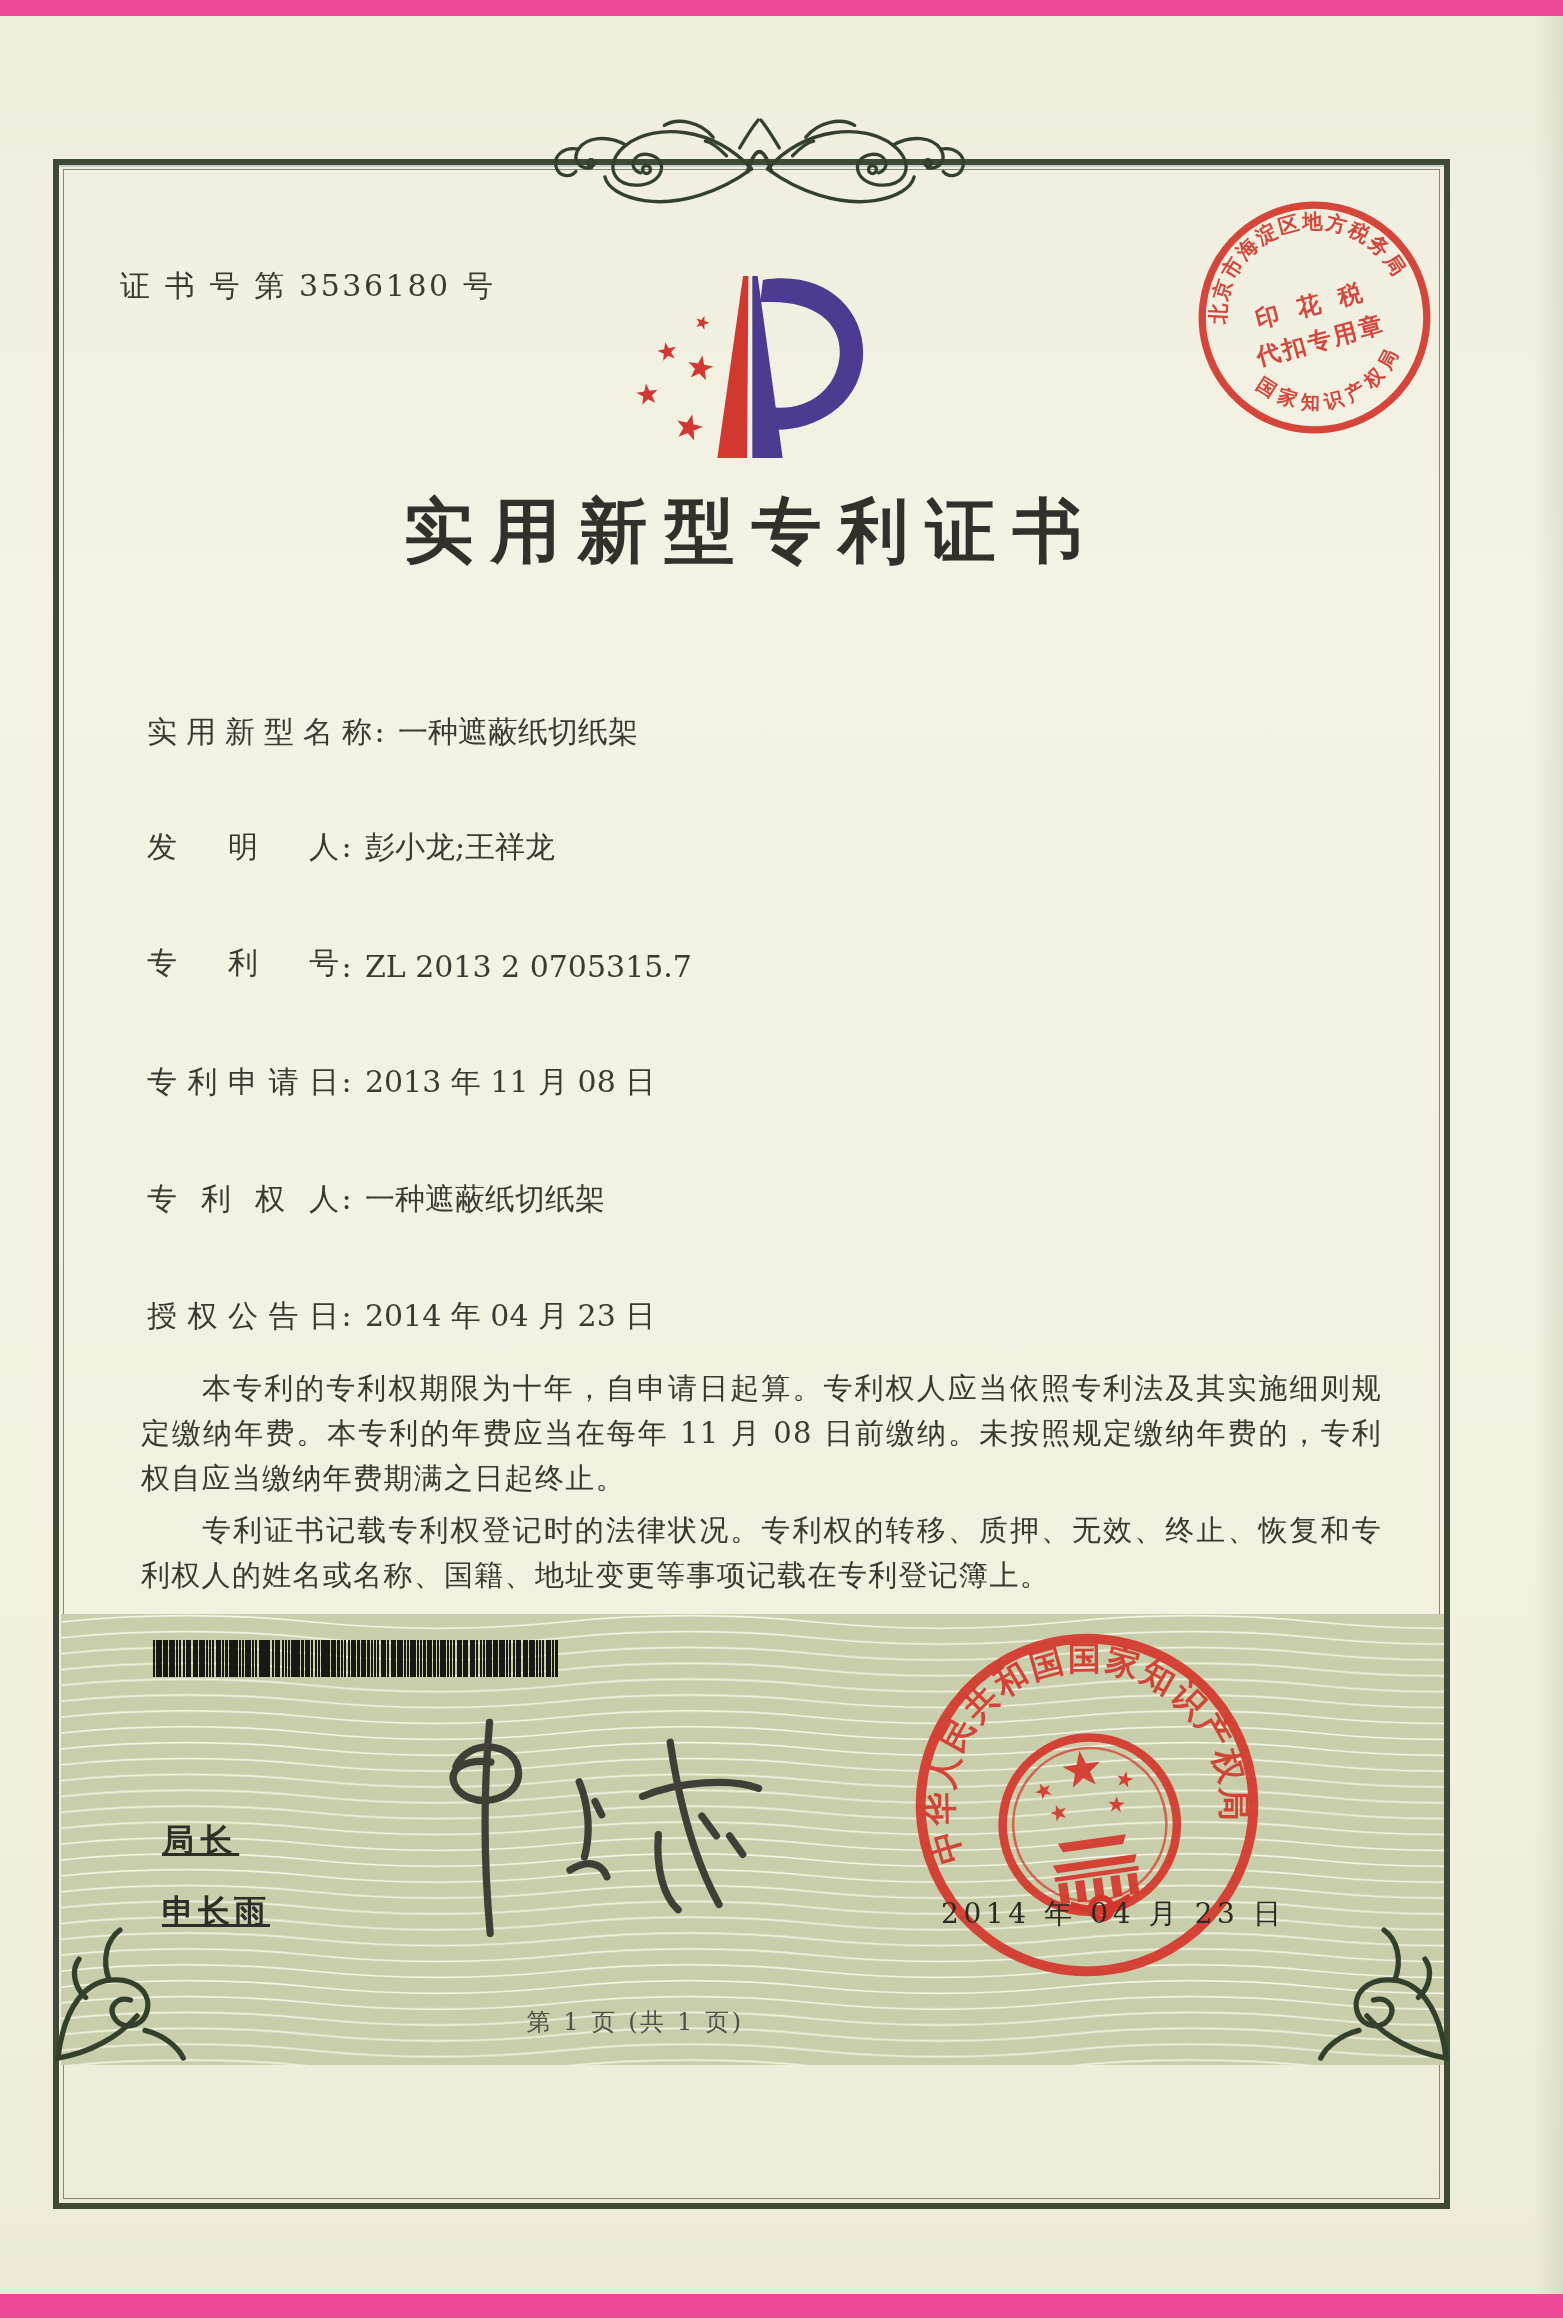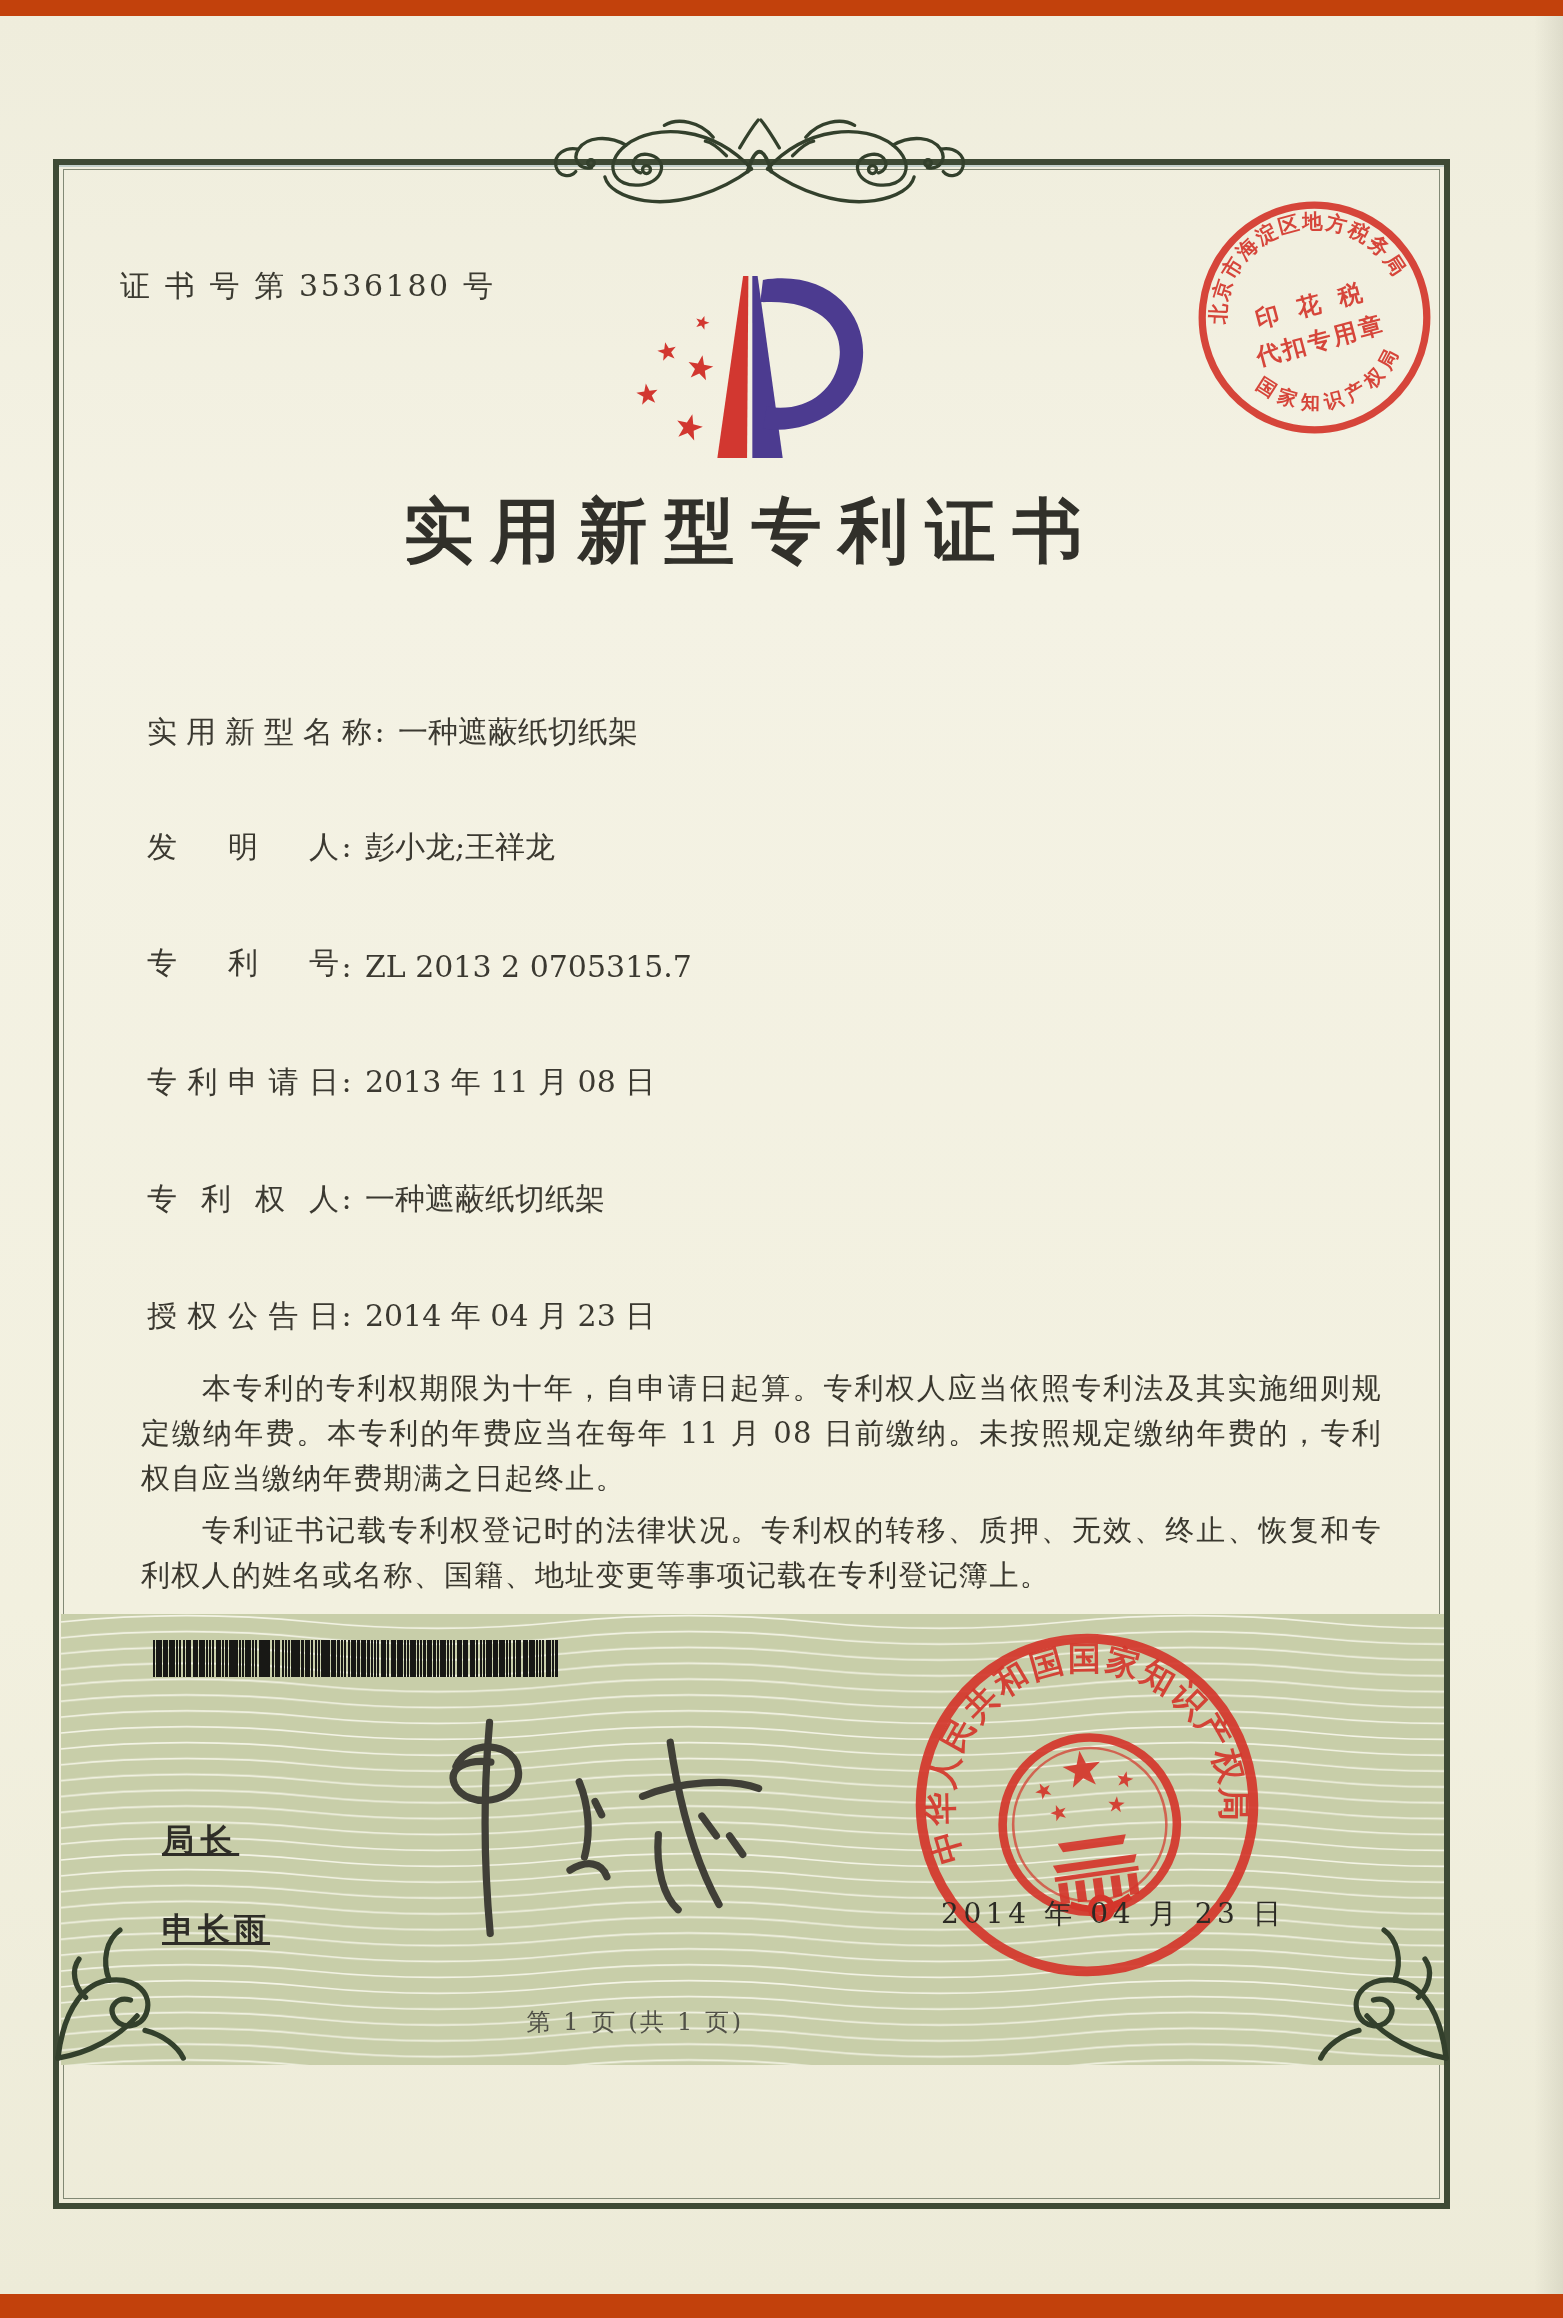--- a/index.html
+++ b/index.html
@@ -1,16 +1,16 @@
 <!DOCTYPE html>
 <html style="font-size:10.6px"><head>
 <meta charset="utf-8">
 <style>
   html,body{margin:0;padding:0;background:#151512;}
-  .stage{position:relative;width:1564px;height:2319px;background:#c2410c;overflow:hidden;
+  .stage{position:relative;width:1564px;height:2319px;background:#ec4899;overflow:hidden;
          font-family:"DejaVu Serif","Liberation Serif",serif;}
   .paper{position:absolute;left:0;top:16px;width:1564px;height:2278px;
          background:linear-gradient(180deg,#efeddc 0%,#f4f2e4 25%,#f2f0df 70%,#edebd8 100%);}
   .paper::after{content:"";position:absolute;right:0;top:0;width:30px;height:100%;
          background:linear-gradient(90deg,rgba(0,0,0,0) 0%,rgba(60,60,40,.10) 100%);}
   
   .frame{position:absolute;left:53px;top:143px;width:1397px;height:2050px;
          border:6.6px solid #3e4a35;box-sizing:border-box;}
   .frame-inner{position:absolute;left:4px;top:4px;right:4px;bottom:4px;
          border:1.3px solid rgba(62,74,53,.62);}
@@ -32,21 +32,21 @@
          text-align:justify;text-indent:61px;}
   .barcode{position:absolute;left:153px;top:1624px;width:406px;height:37px;
          background-image:
            repeating-linear-gradient(90deg,#181815 0 2px,transparent 2px 3.3px),
            repeating-linear-gradient(90deg,#181815 0 1.3px,transparent 1.3px 6px),
            repeating-linear-gradient(90deg,transparent 0 4px,#181815 4px 6.6px,transparent 6.6px 15px),
            repeating-linear-gradient(90deg,#181815 0 0.7px,transparent 0.7px 8.6px);}
   .officer{position:absolute;left:162px;top:1803px;color:#2e2d27;
            font-family:"DejaVu Sans","Liberation Sans",sans-serif;font-weight:700;text-decoration:underline;}
   .officer .role{font-size:32px;letter-spacing:6.6px;}
-  .officer .name{font-size:32px;letter-spacing:4px;margin-top:45px;}
+  .officer .name{font-size:32px;letter-spacing:4px;margin-top:27px;}
   .signature{position:absolute;left:360px;top:1688px;}
   .cnipa{position:absolute;left:889px;top:1591px;}
   .sealdate{position:absolute;left:941px;top:1879px;font-size:28px;letter-spacing:4.6px;color:#2b2a24;z-index:5;}
   .footer{position:absolute;left:53px;top:1990px;width:1164px;text-align:center;
           font-size:24px;letter-spacing:2.6px;color:#505047;}
   .corner{position:absolute;}
 </style>
 </head>
 <body>
 

